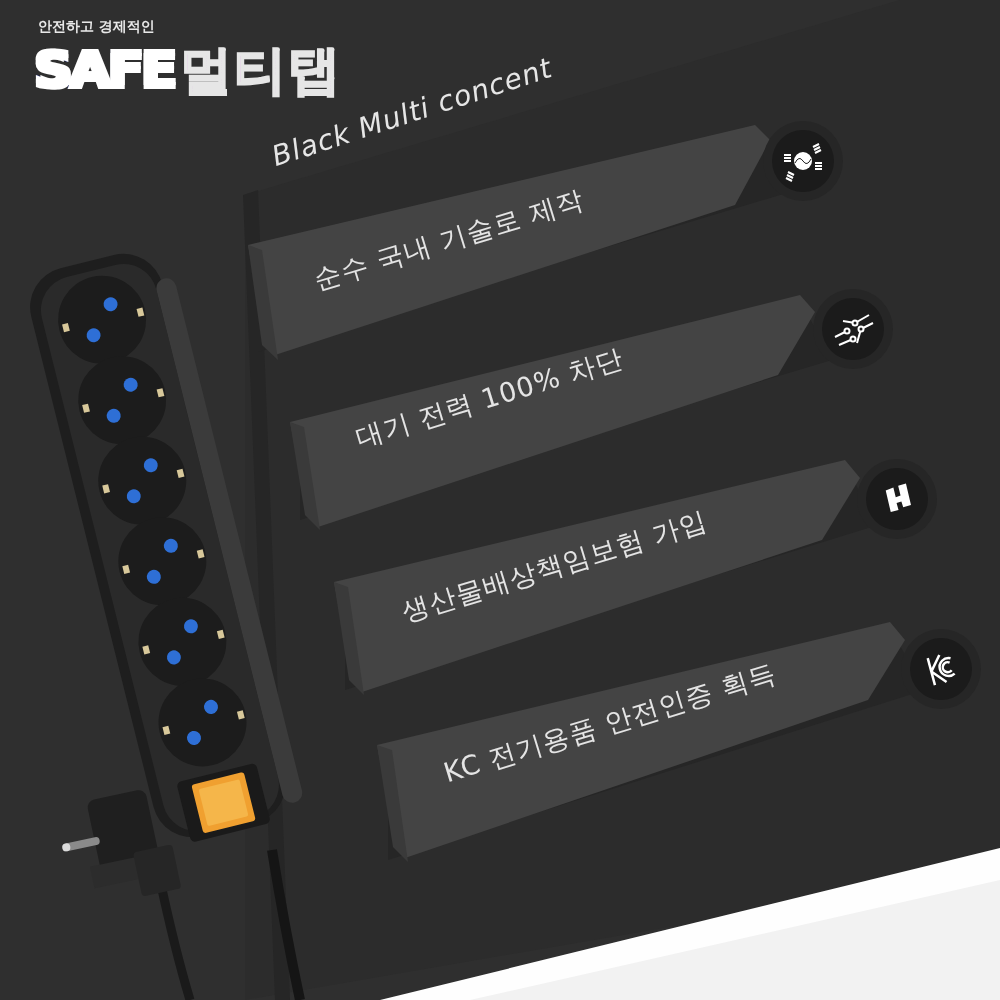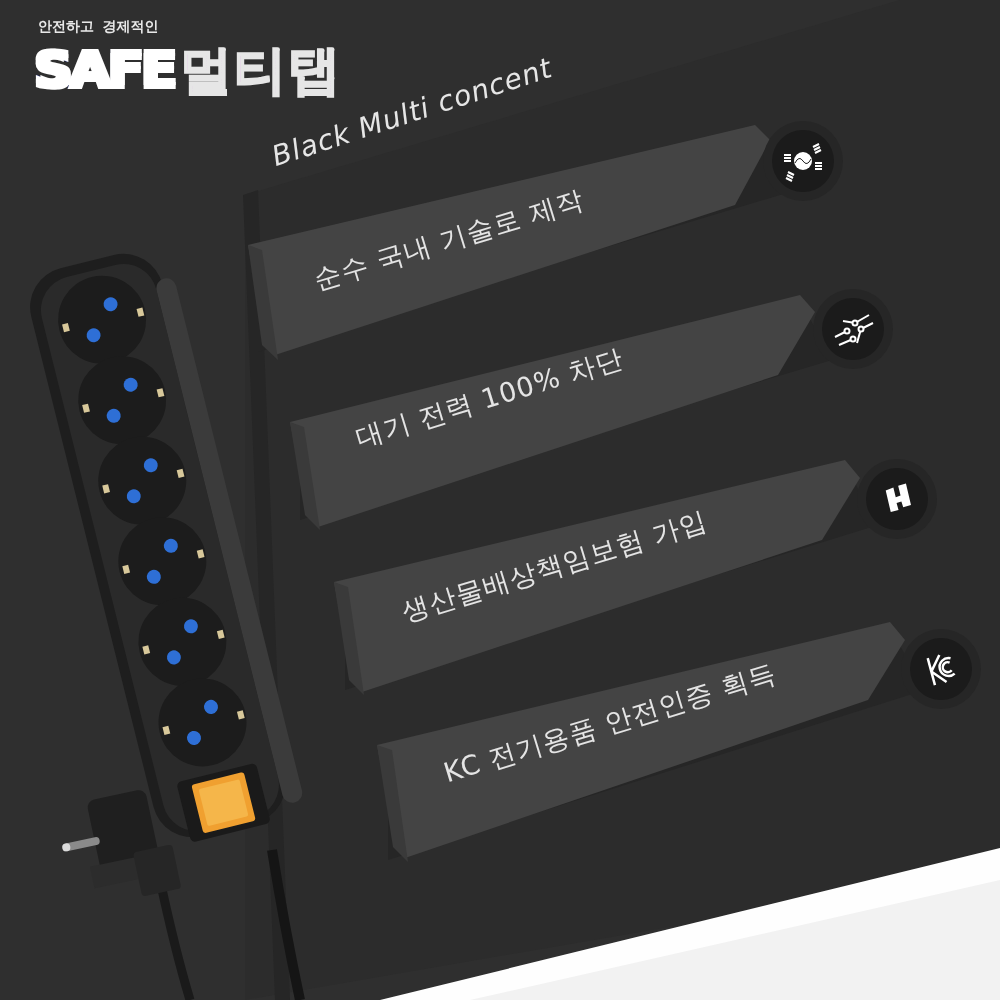--- a/index.html
+++ b/index.html
@@ -3,21 +3,21 @@
   <meta charset="utf-8">
   <style>
     * { margin: 0; padding: 0; box-sizing: border-box; }
     html, body { width: 1000px; height: 1000px; overflow: hidden; background: #2e2e2e; }
     body { position: relative; font-family: "DejaVu Sans", sans-serif; }
     .stage { position: absolute; inset: 0; background: #2f2f2f; overflow: hidden; }
     .bg-panel { position: absolute; left: 0; top: 0; width: 1000px; height: 1000px; }
 
     
     .logo { position: absolute; left: 32px; top: 18px; }
-    .logo-sub { position: absolute; left: 6px; top: 0; color: #e8e8e8; font-size: 14px; font-weight: bold; letter-spacing: 0px; white-space: nowrap; font-family: Liberation Mono, monospace; }
+    .logo-sub { position: absolute; left: 6px; top: 0; color: #e8e8e8; font-size: 14px; font-weight: bold; letter-spacing: 0px; white-space: nowrap; }
     .logo-safe { position: absolute; left: 2px; top: 22px; font-family: "DejaVu Sans", sans-serif; font-weight: 900; font-size: 50px; line-height: 60px; color: #ffffff; letter-spacing: -3px;
       -webkit-text-stroke: 3px #24317e; paint-order: stroke fill; transform: scaleX(1.07); transform-origin: left center;
       text-shadow: 0 0 0 #fff, 2px 2px 0 #ffffff, -2px -2px 0 #ffffff, 2px -2px 0 #ffffff, -2px 2px 0 #ffffff; }
     .logo-kor { position: absolute; left: 148px; top: 22px; font-weight: 900; font-size: 52px; line-height: 60px; color: #d946ef; letter-spacing: 2px;
       -webkit-text-stroke: 2px #e6e6e6; white-space: nowrap; }
 
     .tagline { position: absolute; left: 278px; top: 140px; color: #e6e6e6; font-size: 28px; font-family: "DejaVu Sans", sans-serif; transform: rotate(-18deg); transform-origin: left bottom; white-space: nowrap; letter-spacing: 1px; font-style: italic; }
 
     .banner-text { position: absolute; color: #e4e4e4; font-size: 27px; white-space: nowrap; transform-origin: left bottom; transform: rotate(-17deg); letter-spacing: 1px; }
 

